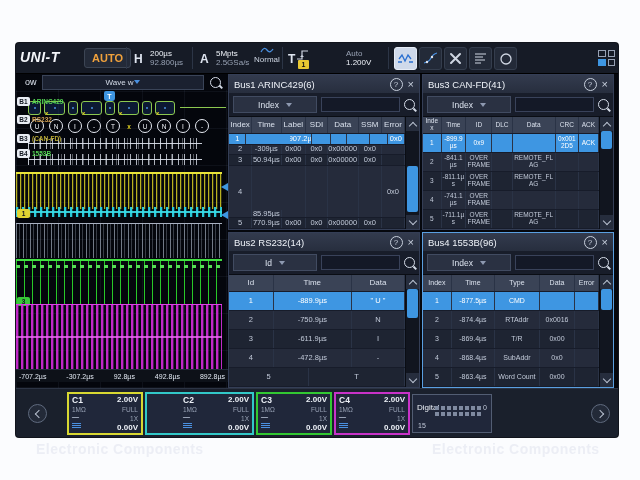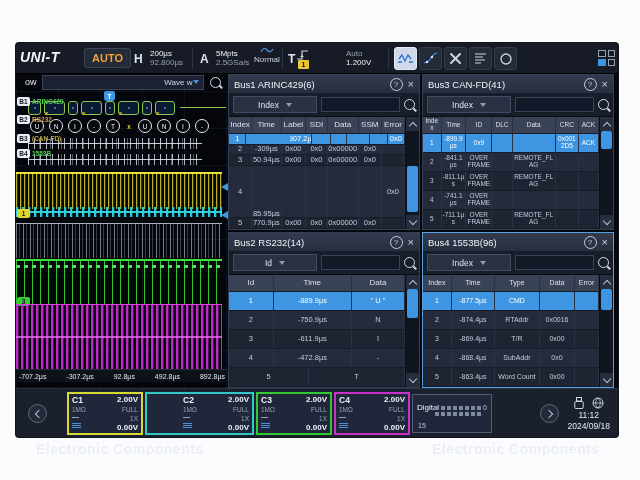--- a/index.html
+++ b/index.html
@@ -31,21 +31,21 @@
            display:flex;align-items:center;justify-content:center;}
   .iconbtn.sel{background:#cfd9ea;border-color:#e6ecf6;}
   .gridicon{left:582px;top:7px;width:17px;height:16px;display:grid;grid-template:1fr 1fr/1fr 1fr;gap:2px;}
   .gridicon i{border:1px solid #97a1b4;display:block;}
   .gridicon i.fill{background:#3e96e2;border-color:#3e96e2;}
 
   
   .wave-head{position:absolute;left:0;top:31px;width:212px;height:16px;display:flex;align-items:center;}
   .wave-prefix{margin-left:9px;font-size:9px;color:#dfe5f0;}
   .wave-dd{margin-left:5px;width:152px;height:13px;background:#1b2130;border:1px solid #3a4458;
-           display:flex;align-items:center;padding:0 4px;justify-content:flex-end;}
+           display:flex;align-items:center;padding:0 4px;justify-content:center;}
   .wave-dd span{font-size:8px;color:#d5dce8;}
   .caret{width:0;height:0;border-left:3.5px solid transparent;border-right:3.5px solid transparent;border-top:4px solid #4a90e0;}
   .caret.gray{border-top-color:#8e99b0;}
   .mag{position:relative;width:9px;height:9px;border:1.2px solid #d5dce8;border-radius:50%;}
   .mag::after{content:'';position:absolute;width:4px;height:1.5px;background:#d5dce8;transform:rotate(45deg);right:-3px;bottom:-1px;}
   .wave-head .mag{margin-left:6px;}
 
   .canvas{position:absolute;left:0;top:47px;width:212px;height:298px;background:#04060c;overflow:hidden;
     background-image:repeating-linear-gradient(90deg,rgba(140,160,200,.07) 0 1px,transparent 1px 42px),
                      repeating-linear-gradient(0deg,rgba(140,160,200,.07) 0 1px,transparent 1px 37px);}
@@ -712,30 +712,16 @@
           <i></i>
           <i></i>
           <i></i>
           <i></i>
         </div>
     </div>
     <div class="rightgrp">
       <div class="navcirc">
           <span class="chev r"></span>
         </div>
-      <div class="clock">
-        <div class="icons">
-          <svg width="10" height="12" viewBox="0 0 10 12">
-              <rect x="2.5" y="0.5" width="5" height="3.5" fill="none" stroke="#cfd6e2"></rect>
-              <rect x="0.8" y="4.5" width="8.4" height="7" rx="1" fill="none" stroke="#cfd6e2"></rect>
-            </svg>
-          <svg width="12" height="12" viewBox="0 0 12 12">
-              <circle cx="6" cy="6" r="5" fill="none" stroke="#cfd6e2"></circle>
-              <path d="M1 6 h10 M6 1 c-3 3 -3 7 0 10 M6 1 c3 3 3 7 0 10" fill="none" stroke="#cfd6e2" stroke-width=".8"></path>
-            </svg>
-        </div>
-        <span class="t">11:12</span>
-        <span class="d">2024/09/18</span>
-      </div>
     </div>
   </div>
 
 </div>
 
 </body></html>

